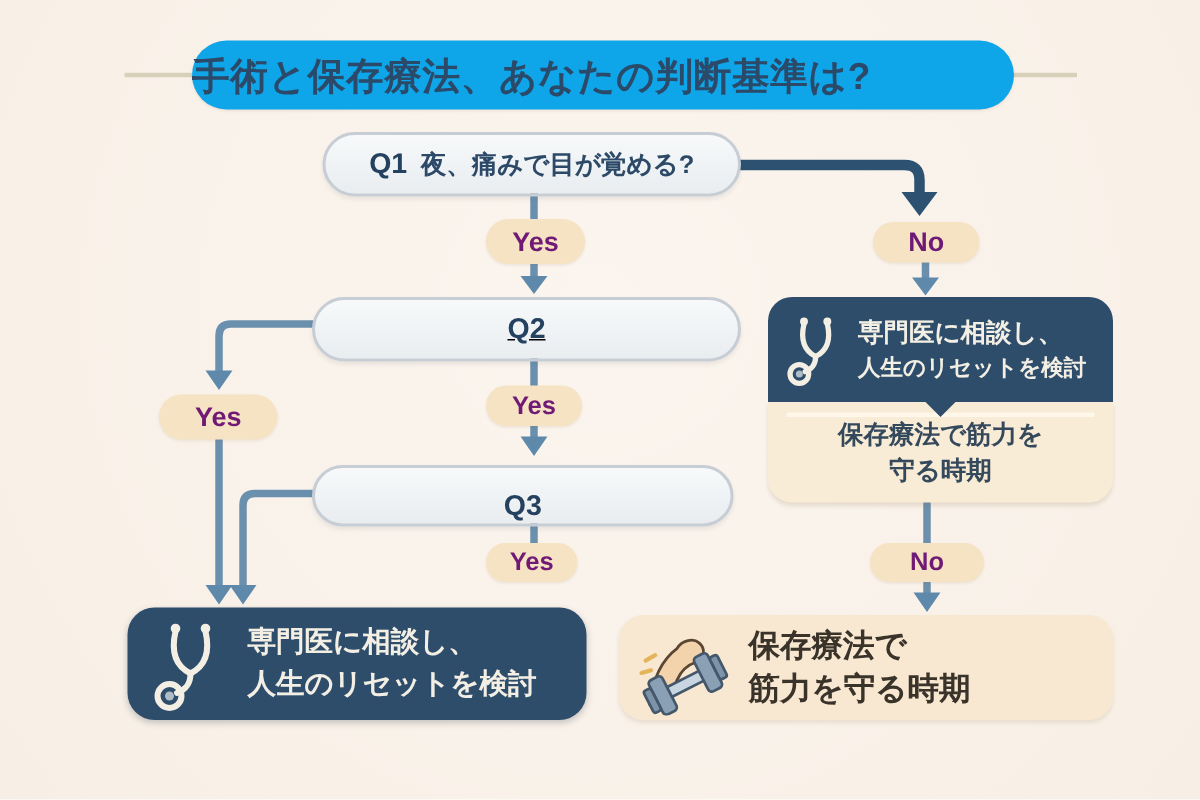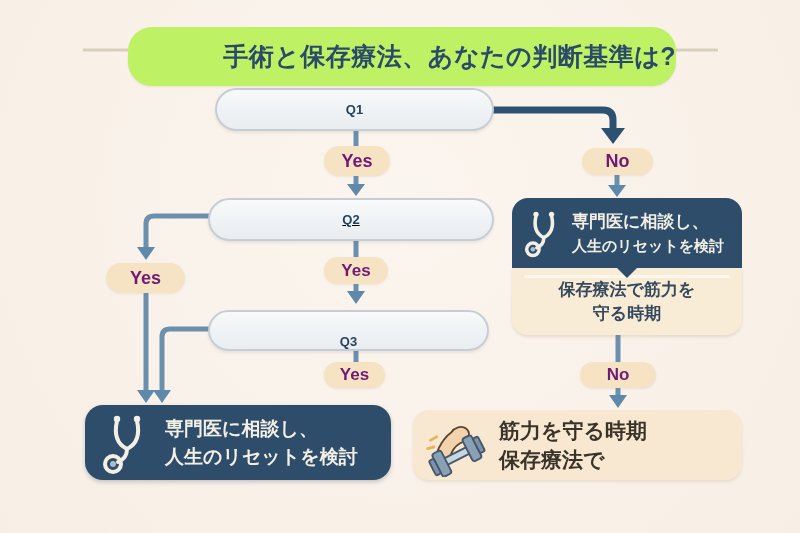--- a/index.html
+++ b/index.html
@@ -7,39 +7,39 @@
     width:800px;height:533px;overflow:hidden;
     background:radial-gradient(circle at 50% 38%, #fbf5ef 0%, #f9f1e8 70%, #f7efe6 100%);
     font-family:"Liberation Sans","DejaVu Sans",sans-serif;
     position:relative;
   }
   .stage{position:absolute;inset:0;width:800px;height:533px;}
   svg.connectors{position:absolute;left:0;top:0;z-index:1;}
 
   
   .title-banner{
-    position:absolute;left:128px;top:27px;width:548px;height:59px;z-index:2;
-    background:#bef264;border-radius:24px;
-    display:flex;align-items:center;justify-content:flex-end;
+    position:absolute;left:128px;top:27px;width:548px;height:46px;z-index:2;
+    background:#0ea5e9;border-radius:24px;
+    display:flex;align-items:center;justify-content:flex-start;
     box-shadow:0 1px 2px rgba(120,90,60,.12);
   }
   .title-banner span{
     font-size:25px;font-weight:800;color:#2b4a69;letter-spacing:.5px;white-space:nowrap;
   }
 
   
   .q-pill{
     position:absolute;z-index:2;
     background:linear-gradient(#f7f9fa,#e9edf0);
     border:2px solid #c7cdd4;border-radius:22px;
     display:flex;align-items:center;justify-content:center;gap:9px;
     box-shadow:0 2px 3px rgba(80,80,90,.10);
     white-space:nowrap;
   }
-  .q-pill .q-id{font-weight:800;font-size:13px;color:#24425f;}
+  .q-pill .q-id{font-weight:800;font-size:19px;color:#24425f;}
   .q-pill .q-text{font-weight:600;font-size:17px;color:#2c4a68;}
 
   
   .a-pill{
     position:absolute;z-index:3;background:#f6e3c4;border-radius:16px;
     display:flex;align-items:center;justify-content:center;
     font-weight:800;color:#701a75;box-shadow:0 1px 2px rgba(140,110,70,.12);
   }
 
   
@@ -121,20 +121,21 @@
     <path d="M490 110 L603 110 Q613 110 613 120 L613 129" stroke="#2d5170" stroke-width="7" fill="none" stroke-linecap="round"></path>
     <polygon points="601,128 625,128 613,144" fill="#2d5170"></polygon>
   </svg>
 
   <div class="title-banner">
     <span>手術と保存療法、あなたの判断基準は?</span>
   </div>
 
   <div class="q-pill" style="left:215px;top:88px;width:275px;height:39px;">
     <span class="q-id">Q1</span>
+    <span class="q-text">夜、痛みで目が覚める?</span>
   </div>
 
   <div class="a-pill" style="left:324px;top:146px;width:66px;height:30px;font-size:18px;">
     <span>Yes</span>
   </div>
 
   <div class="a-pill" style="left:582px;top:148px;width:71px;height:27px;font-size:18px;">
     <span>No</span>
   </div>
 
@@ -213,18 +214,18 @@
         <g transform="rotate(-27 36 47)">
           <rect x="16" y="43" width="40" height="8" rx="4" fill="#c7d6e0" stroke="#44576b" stroke-width="2"></rect>
           <rect x="12" y="33" width="11" height="28" rx="3" fill="#8aa0b4" stroke="#44576b" stroke-width="2"></rect>
           <rect x="49" y="33" width="11" height="28" rx="3" fill="#8aa0b4" stroke="#44576b" stroke-width="2"></rect>
           <rect x="6" y="38" width="6" height="18" rx="2" fill="#7d93a8" stroke="#44576b" stroke-width="2"></rect>
           <rect x="60" y="38" width="6" height="18" rx="2" fill="#7d93a8" stroke="#44576b" stroke-width="2"></rect>
         </g>
       </svg>
     </span>
     <div class="txt">
+      <div>保存療法で</div>
       <div>筋力を守る時期</div>
-      <div>保存療法で</div>
     </div>
   </div>
 
 </div>
 
 </body></html>

